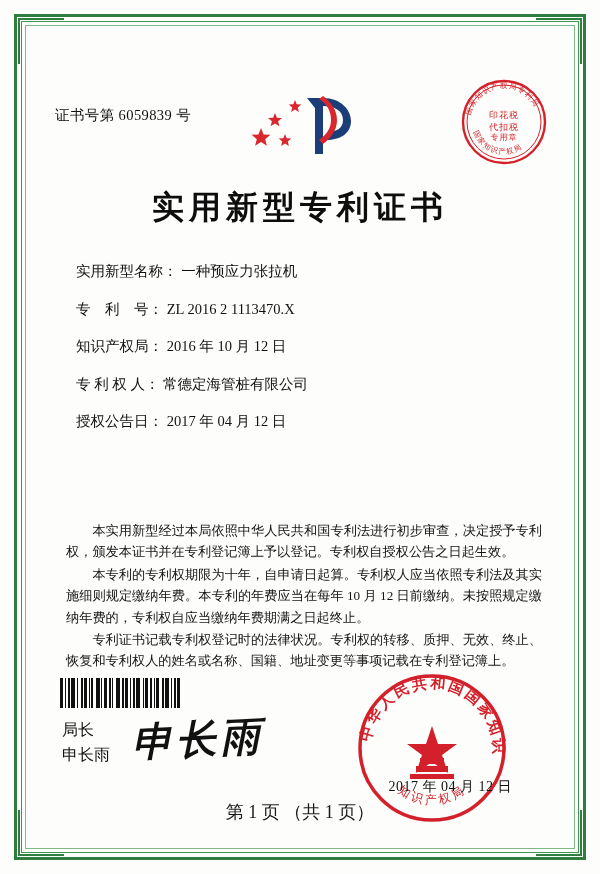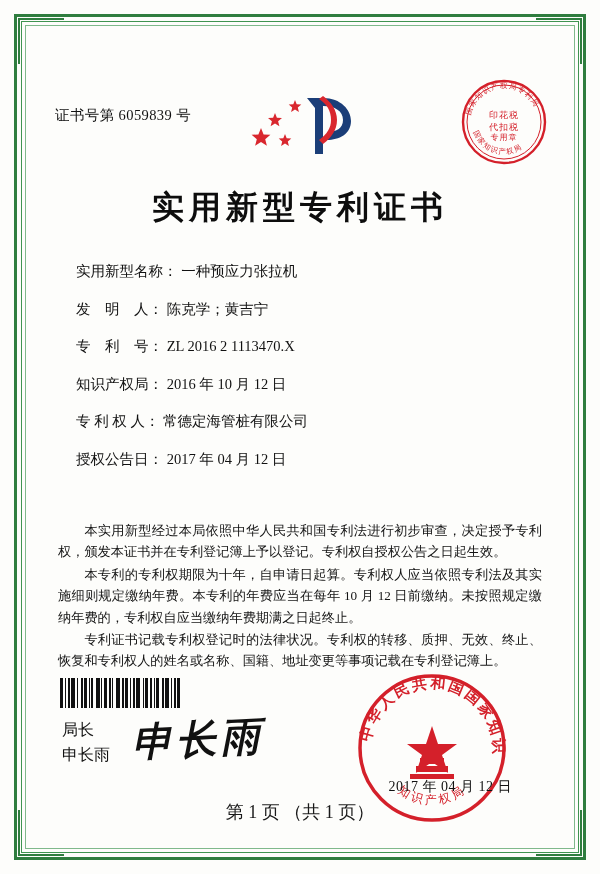--- a/index.html
+++ b/index.html
@@ -141,21 +141,21 @@
     position: absolute;
     left: 18px;
     right: 18px;
     top: 480px;
   }
   .para {
     font-size: 13.2px;
     line-height: 1.62;
     text-align: justify;
     text-indent: 2em;
-    margin: 0 0 1px 0;
+    margin: 0 0 1px 8px;
     color: #141414;
   }
 
   
   .barcode {
     position: absolute;
     left: 20px;
     top: 638px;
     width: 180px;
     height: 30px;
@@ -268,24 +268,20 @@
         <text x="46" y="64" text-anchor="middle" font-size="8" fill="#d4202a" font-family="'DejaVu Sans',sans-serif" letter-spacing="1">专用章</text>
       </svg>
     </div>
 
     <div class="title">实用新型专利证书</div>
 
     <div class="fields">
       <div class="field-row">
         <span class="field-label">实用新型名称：</span>
         <span class="field-value">一种预应力张拉机</span>
-      </div>
-      <div class="field-row">
-        <span class="field-label">发　明　人：</span>
-        <span class="field-value">陈克学；黄吉宁</span>
       </div>
       <div class="field-row">
         <span class="field-label">专　利　号：</span>
         <span class="field-value">ZL 2016 2 1113470.X</span>
       </div>
       <div class="field-row">
         <span class="field-label">知识产权局：</span>
         <span class="field-value">2016 年 10 月 12 日</span>
       </div>
       <div class="field-row">

